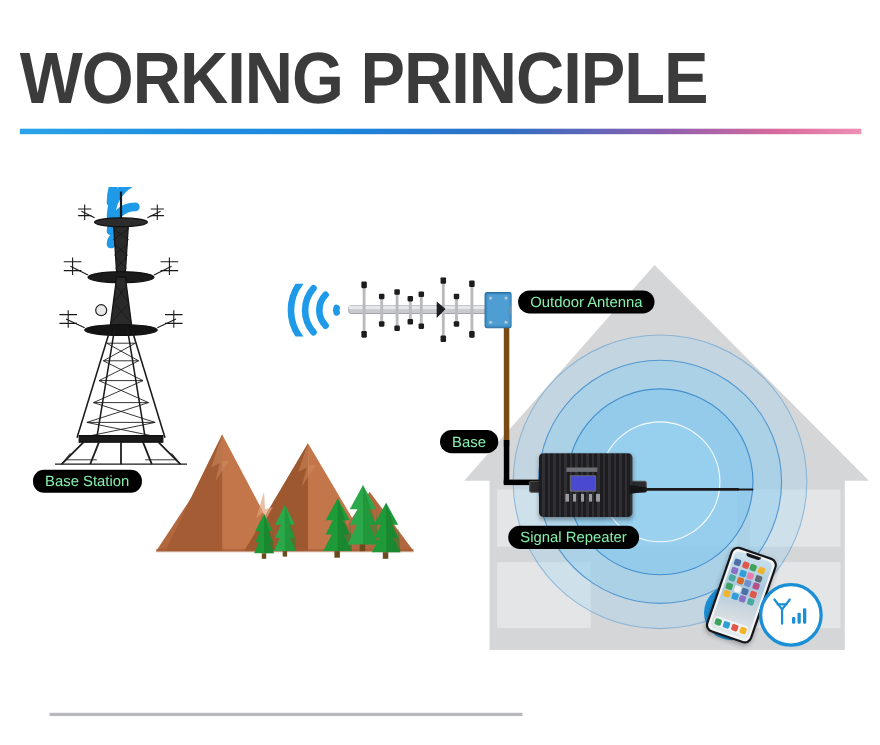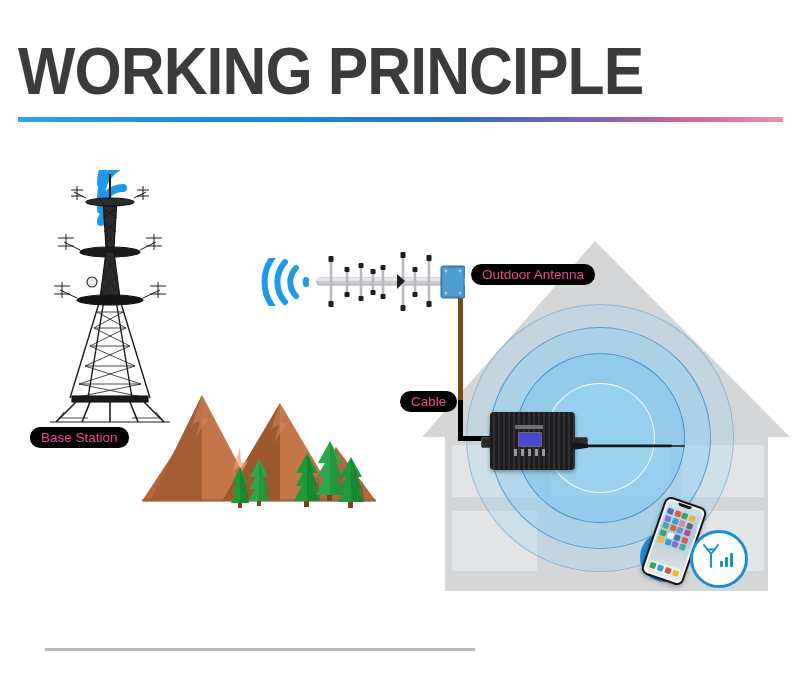--- a/index.html
+++ b/index.html
@@ -9,21 +9,21 @@
   
   #title{position:absolute;left:18px;top:38px;font-size:66px;line-height:66px;
          font-weight:bold;color:#3b3b3b;letter-spacing:-1px;
          transform:scaleX(.92);transform-origin:left top;white-space:nowrap;}
   #title-rule{position:absolute;left:18px;top:117px;width:765px;height:5px;
       background:linear-gradient(90deg,#2aa4e8 0%,#1f8fe0 18%,#1b86dd 38%,
                  #2f6fc4 58%,#8a5fb0 76%,#d86a9d 90%,#ee8fb4 100%);}
   #bottom-rule{position:absolute;left:45px;top:648px;width:430px;height:3px;background:#b7b9bd;}
 
   
-  .pill{position:absolute;background:#000;color:#ec4899;border-radius:11px;
+  .pill{position:absolute;background:#000;color:#86efac;border-radius:11px;
         font-size:13.5px;line-height:21px;height:21px;padding:0 11px;white-space:nowrap;
         text-align:center;}
 
   
   #tower-wrap{position:absolute;left:30px;top:170px;width:160px;height:255px;}
   #tower-wrap svg{display:block;}
   #tower-wifi{position:absolute;left:95px;top:170px;width:62px;height:56px;}
 
   
   #yagi{position:absolute;left:315px;top:252px;width:150px;height:60px;}
@@ -422,16 +422,17 @@
         <g fill="#1b8fd6">
           <rect x="20" y="19" width="3" height="6" rx="1"></rect>
           <rect x="25" y="15" width="3" height="10" rx="1"></rect>
           <rect x="30" y="11" width="3" height="14" rx="1"></rect>
         </g>
       </svg>
     </div>
   </div>
 
   <div class="pill lbl-outdoor">Outdoor Antenna</div>
-  <div class="pill lbl-cable">Cable</div>
+  <div class="pill lbl-cable">Base</div>
+  <div class="pill lbl-repeater">Signal Repeater</div>
 
   <div id="bottom-rule"></div>
 </div>
 
 </body></html>

